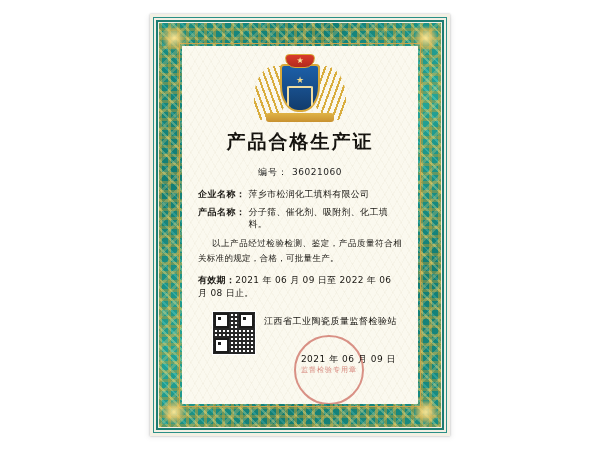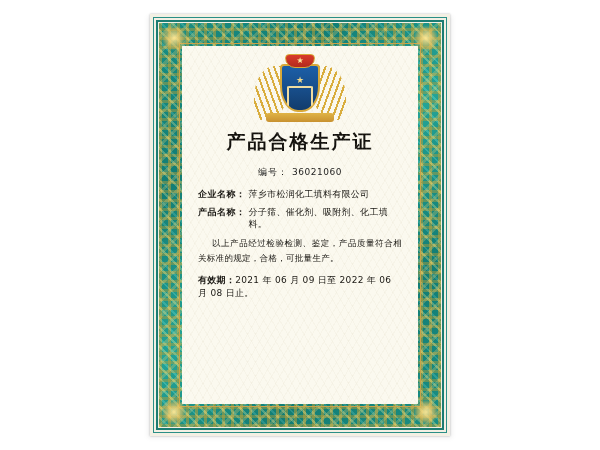--- a/index.html
+++ b/index.html
@@ -409,16 +409,35 @@
           <span class="f-value">分子筛、催化剂、吸附剂、化工填料。</span>
         </div>
       </div>
 
       <div class="body-text">以上产品经过检验检测、鉴定，产品质量符合相关标准的规定，合格，可批量生产。</div>
 
       <div class="valid-row">
         <span class="f-label">有效期：</span><span>2021 年 06 月 09 日至 2022 年 06 月 08 日止。</span>
       </div>
 
+      <div class="footer">
+        <div class="qr">
+          <span class="fp a">
+              <i></i>
+            </span>
+          <span class="fp b">
+              <i></i>
+            </span>
+          <span class="fp c">
+              <i></i>
+            </span>
+        </div>
+
+        <div class="issuer">江西省工业陶瓷质量监督检验站</div>
+
+        <div class="seal">监督检验专用章</div>
+
+        <div class="date-line">2021 年 06 月 09 日</div>
+      </div>
 
     </div>
   </div>
 </div>
 
 </body></html>

